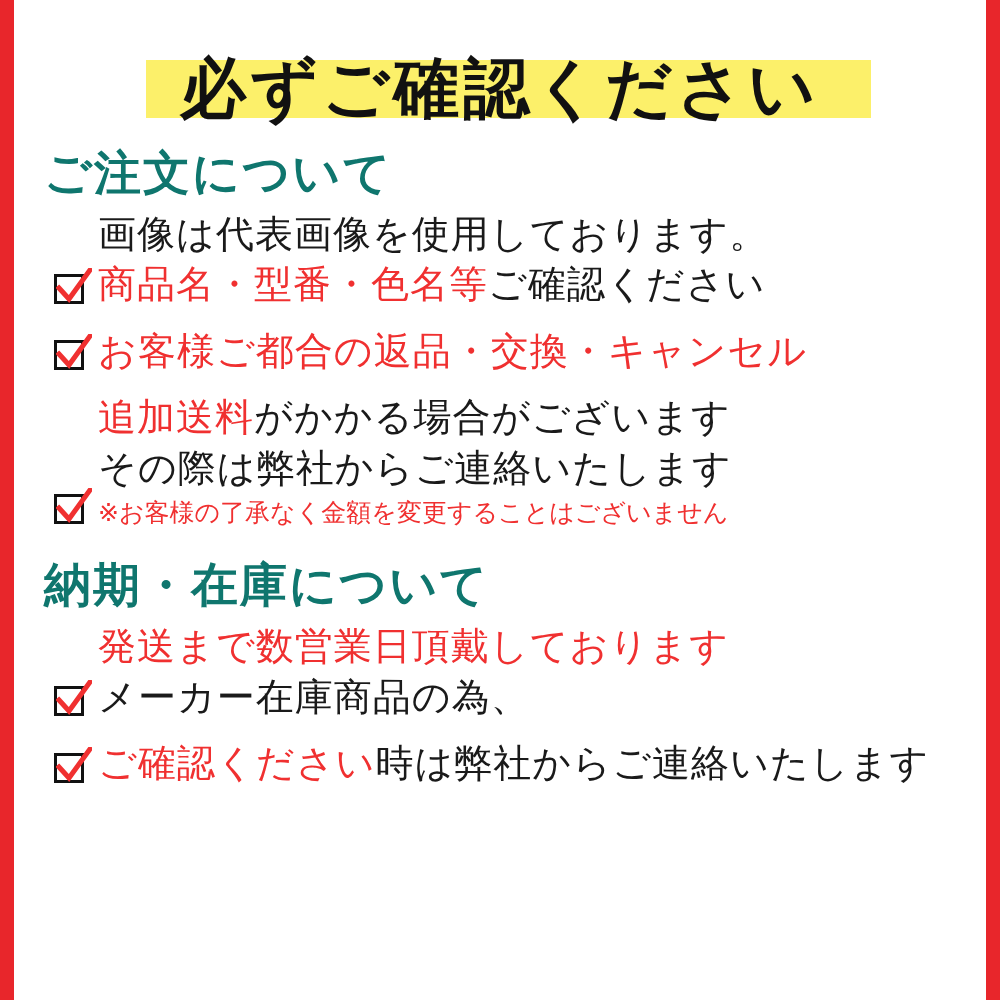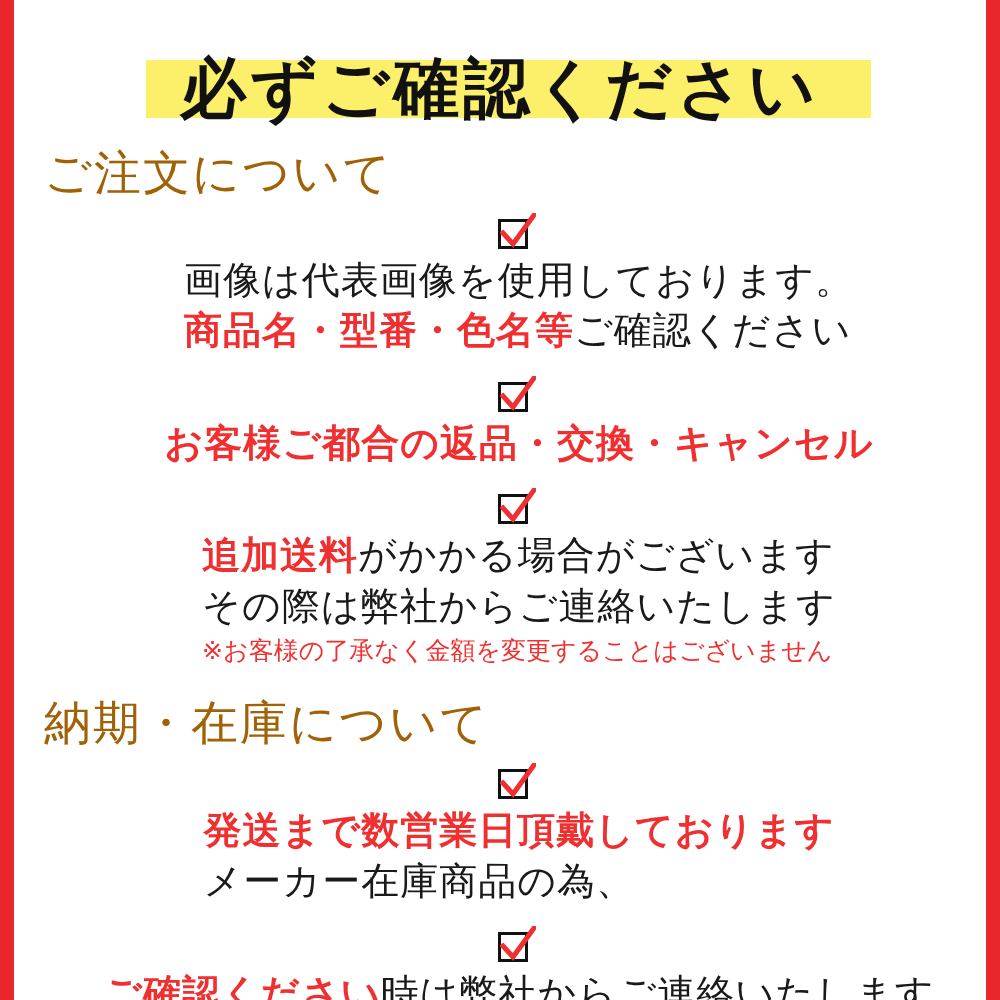--- a/index.html
+++ b/index.html
@@ -61,36 +61,35 @@
     letter-spacing: 4px;
     color: #111111;
     line-height: 1;
     white-space: nowrap;
     text-align: right;
   }
 
   
   .section-heading {
     font-size: 47px;
-    font-weight: normal;
-    color: #a16207;
+    font-weight: bold;
+    color: #0f766e;
     letter-spacing: 2px;
     margin: 0 0 6px 30px;
     line-height: 1.25;
   }
   .section-heading.second {
     margin-top: 26px;
   }
 
   
   .item {
     display: flex;
-    align-items: center;
+    align-items: flex-end;
     margin: 0 0 16px 38px;
-    flex-direction: column;
   }
   .check {
     flex: 0 0 auto;
     width: 40px;
     height: 40px;
     position: relative;
     margin-top: 6px;
     margin-right: 6px;
   }
   .check .box {
@@ -114,21 +113,21 @@
   }
   .line {
     font-size: 38px;
     line-height: 1.33;
     color: #1a1a1a;
     letter-spacing: 1px;
     white-space: nowrap;
   }
   .line .red {
     color: #f03030;
-    font-weight: bold;
+    font-weight: normal;
   }
   .note {
     font-size: 25px;
     color: #f03030;
     letter-spacing: 0px;
     line-height: 1.4;
     margin-top: 2px;
     white-space: nowrap;
   }
 </style>

